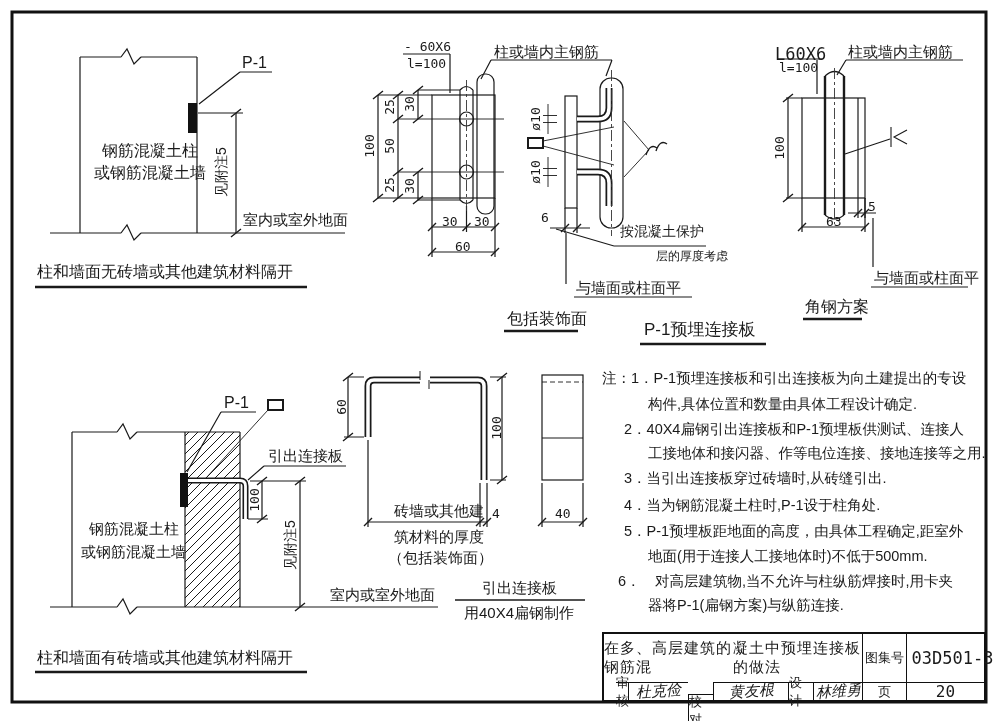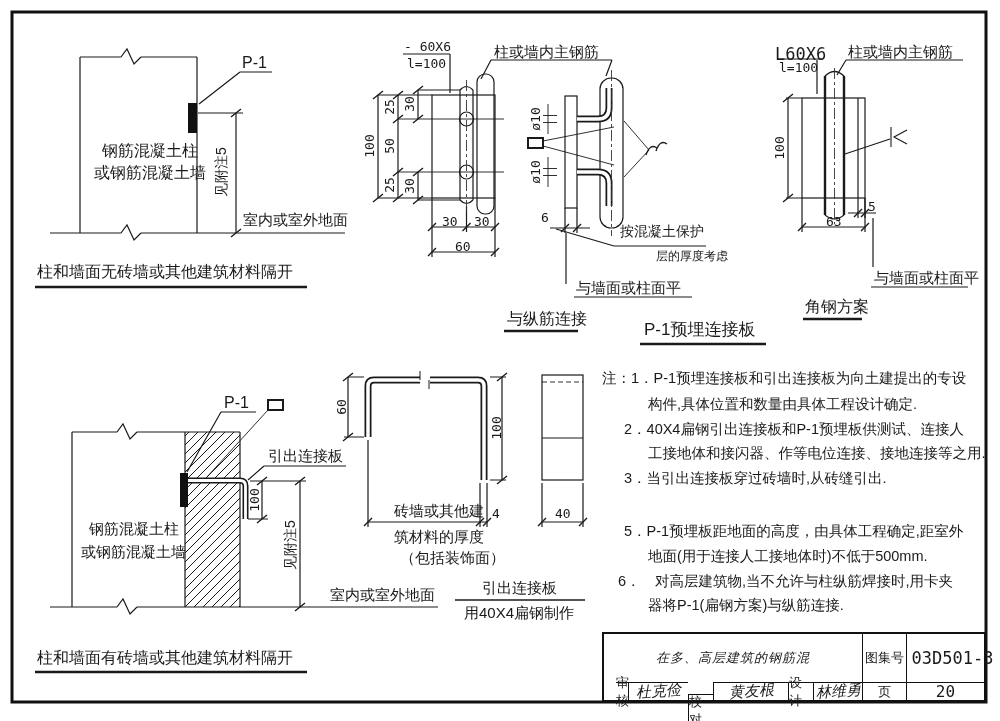--- a/index.html
+++ b/index.html
@@ -7,21 +7,21 @@
         font-family:"Liberation Sans","DejaVu Sans",sans-serif;color:#1a1a1a;}
   svg.lines{position:absolute;left:0;top:0;width:1000px;height:721px;}
   .t{position:absolute;white-space:nowrap;color:#1a1a1a;line-height:1.15;}
   .v{transform:translate(-50%,-50%) rotate(-90deg);transform-origin:center;}
   .num{font-family:"DejaVu Sans Mono","Liberation Mono",monospace;letter-spacing:0px;}
   
   .tb{position:absolute;left:602px;top:632px;width:384px;height:70px;border:2px solid #111;box-sizing:border-box;background:#fff;}
   .tb .cell{position:absolute;box-sizing:border-box;display:flex;align-items:center;justify-content:center;overflow:visible;}
   .tb .bl{border-left:1.5px solid #111;}
   .tb .bt{border-top:1.5px solid #111;}
-  .tb .title{flex-direction:row;font-size:13px;letter-spacing:1px;font-style:italic;}
+  .tb .title{flex-direction:row;font-size:15px;letter-spacing:1px;}
   .tb .small{font-size:13px;}
   .sig{font-family:"DejaVu Serif","Liberation Serif",serif;font-style:italic;font-size:15px;transform:rotate(-4deg);}
 </style>
 </head>
 <body>
 
 <div class="page">
 
 <svg class="lines" viewBox="0 0 1000 721" xmlns="http://www.w3.org/2000/svg">
   <defs>
@@ -173,21 +173,21 @@
 <div class="t v num" style="left:410px;top:186px;font-size:13px">30</div>
 <div class="t num" style="left:442px;top:215px;font-size:13px">30</div>
 <div class="t num" style="left:474px;top:215px;font-size:13px">30</div>
 <div class="t num" style="left:455px;top:240px;font-size:13px">60</div>
 <div class="t v num" style="left:536px;top:119px;font-size:13px">ø10</div>
 <div class="t v num" style="left:536px;top:172px;font-size:13px">ø10</div>
 <div class="t num" style="left:541px;top:211px;font-size:13px">6</div>
 <div class="t" style="left:620px;top:223px;font-size:14px">按混凝土保护</div>
 <div class="t" style="left:656px;top:250px;font-size:12px">层的厚度考虑</div>
 <div class="t" style="left:576px;top:279px;font-size:15px">与墙面或柱面平</div>
-<div class="t" style="left:507px;top:310px;font-size:16px">与纵筋连接</div>
+<div class="t" style="left:507px;top:310px;font-size:16px">包括装饰面</div>
 
 <div class="t num" style="left:775px;top:45px;font-size:17px">L60X6</div>
 <div class="t num" style="left:779px;top:61px;font-size:13px">l=100</div>
 <div class="t" style="left:848px;top:43px;font-size:15px">柱或墙内主钢筋</div>
 <div class="t v num" style="left:780px;top:148px;font-size:13px">100</div>
 <div class="t num" style="left:826px;top:215px;font-size:13px">63</div>
 <div class="t num" style="left:868px;top:200px;font-size:13px">5</div>
 <div class="t" style="left:874px;top:269px;font-size:15px">与墙面或柱面平</div>
 <div class="t" style="left:805px;top:298px;font-size:16px">角钢方案</div>
 
@@ -201,37 +201,39 @@
 <div class="t" style="left:81px;top:543px;font-size:15px">或钢筋混凝土墙</div>
 <div class="t" style="left:330px;top:586px;font-size:15px">室内或室外地面</div>
 <div class="t" style="left:37px;top:649px;font-size:16px">柱和墙面有砖墙或其他建筑材料隔开</div>
 
 <div class="t v num" style="left:342px;top:407px;font-size:13px">60</div>
 <div class="t v num" style="left:497px;top:428px;font-size:13px">100</div>
 <div class="t num" style="left:492px;top:507px;font-size:13px">4</div>
 <div class="t num" style="left:555px;top:507px;font-size:13px">40</div>
 <div class="t" style="left:394px;top:502px;font-size:15px">砖墙或其他建</div>
 <div class="t" style="left:394px;top:528px;font-size:15px">筑材料的厚度</div>
-<div class="t" style="left:400px;top:549px;font-size:15px">（包括装饰面）</div>
+<div class="t" style="left:388px;top:549px;font-size:15px">（包括装饰面）</div>
 <div class="t" style="left:482px;top:579px;font-size:15px">引出连接板</div>
 <div class="t" style="left:464px;top:604px;font-size:15px">用40X4扁钢制作</div>
 
 <div class="t" style="left:602px;top:370px;font-size:14.5px">注：1．P-1预埋连接板和引出连接板为向土建提出的专设</div>
 <div class="t" style="left:648px;top:396px;font-size:14.5px">构件,具体位置和数量由具体工程设计确定.</div>
 <div class="t" style="left:624px;top:421px;font-size:14.5px">2．40X4扁钢引出连接板和P-1预埋板供测试、连接人</div>
 <div class="t" style="left:648px;top:445px;font-size:14.5px">工接地体和接闪器、作等电位连接、接地连接等之用.</div>
 <div class="t" style="left:624px;top:470px;font-size:14.5px">3．当引出连接板穿过砖墙时,从砖缝引出.</div>
+<div class="t" style="left:624px;top:497px;font-size:14.5px">4．当为钢筋混凝土柱时,P-1设于柱角处.</div>
 <div class="t" style="left:624px;top:523px;font-size:14.5px">5．P-1预埋板距地面的高度，由具体工程确定,距室外</div>
 <div class="t" style="left:648px;top:548px;font-size:14.5px">地面(用于连接人工接地体时)不低于500mm.</div>
 <div class="t" style="left:618px;top:573px;font-size:14.5px">6．　对高层建筑物,当不允许与柱纵筋焊接时,用卡夹</div>
 <div class="t" style="left:648px;top:597px;font-size:14.5px">器将P-1(扁钢方案)与纵筋连接.</div>
 
 <div class="tb">
   <div class="cell title" style="left:0;top:0;width:258px;height:48px">
     <div>在多、高层建筑的钢筋混</div>
+    <div>凝土中预埋连接板的做法</div>
   </div>
   <div class="cell small bl" style="left:258px;top:0;width:44px;height:48px">图集号</div>
   <div class="cell num bl" style="left:302px;top:0;width:92px;height:48px;font-size:17px">03D501-3</div>
 
   <div class="cell small bt" style="left:12px;top:48px;width:24px;height:18px">审核</div>
   <div class="cell bt bl" style="left:24px;top:48px;width:60px;height:18px">
         <span class="sig">杜克俭</span>
       </div>
   <div class="cell small bt bl" style="left:84px;top:60px;width:25px;height:32px">校对</div>
   <div class="cell bt bl" style="left:109px;top:48px;width:75px;height:18px">

